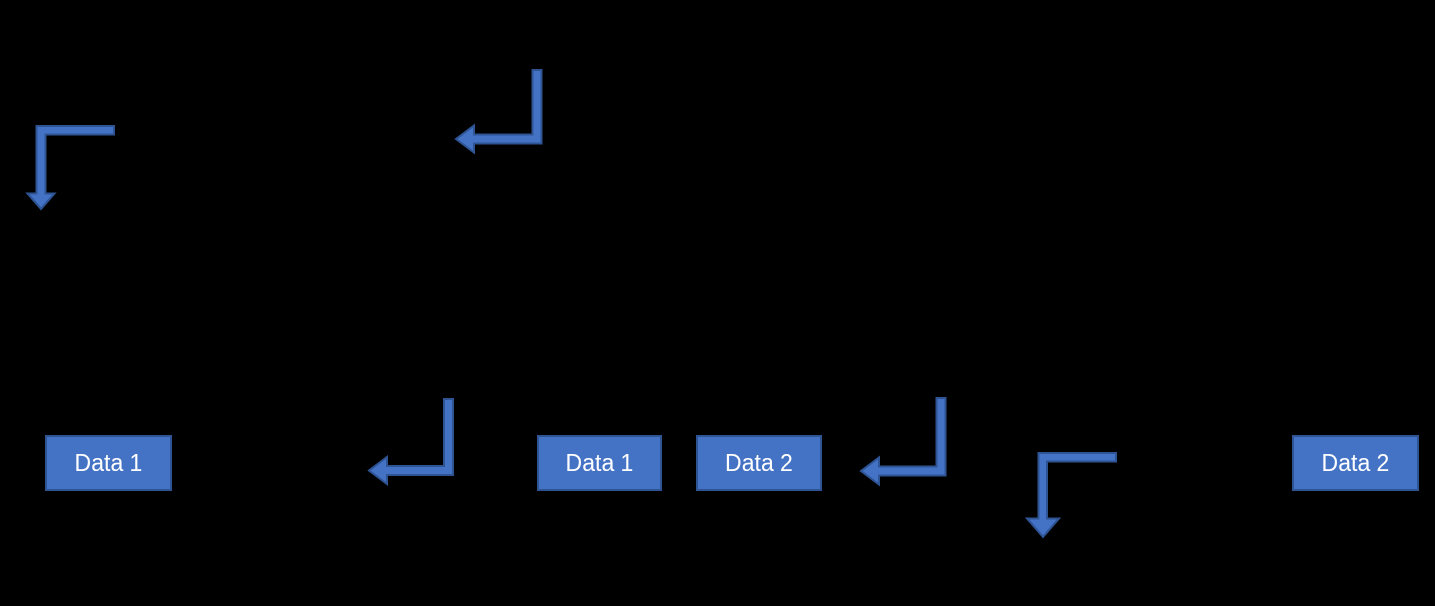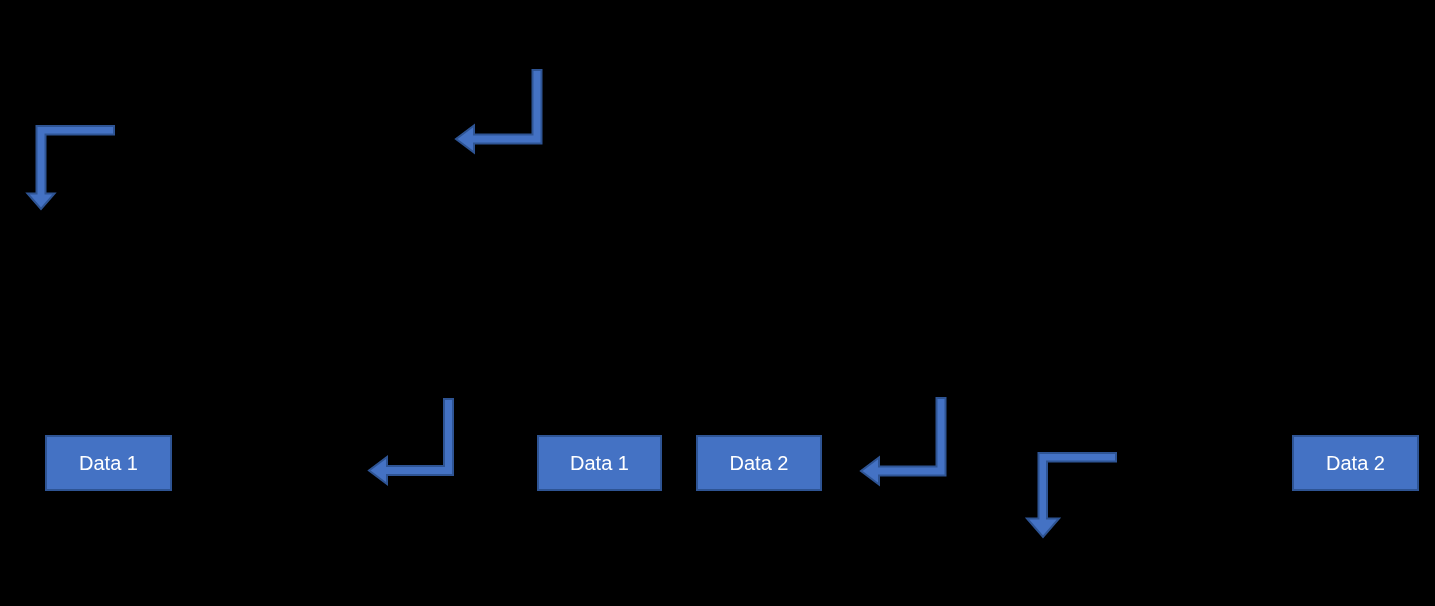--- a/index.html
+++ b/index.html
@@ -36,21 +36,21 @@
     position: absolute;
     top: 435px;
     height: 56px;
     box-sizing: border-box;
     background: var(--box_fill, #4472C4);
     border: 2px solid var(--box_border, #2E5494);
     color: var(--box_text, #FFFFFF);
     display: flex;
     align-items: center;
     justify-content: center;
-    font-size: 20px;
+    font-size: 23px;
     line-height: 1;
     white-space: nowrap;
   }
 </style>
 </head>
 <body>
 
 <div class="canvas">
 
   <svg class="arrows-layer" width="1435" height="606" viewBox="0 0 1435 606" xmlns="http://www.w3.org/2000/svg">

